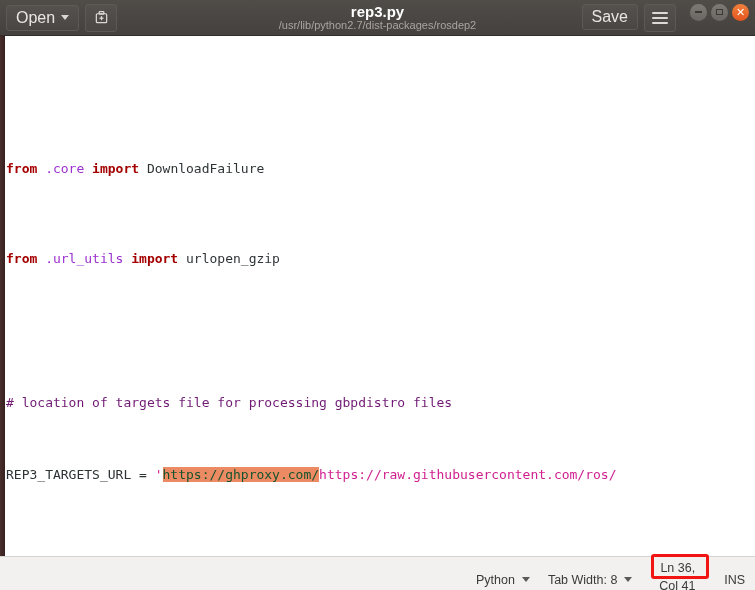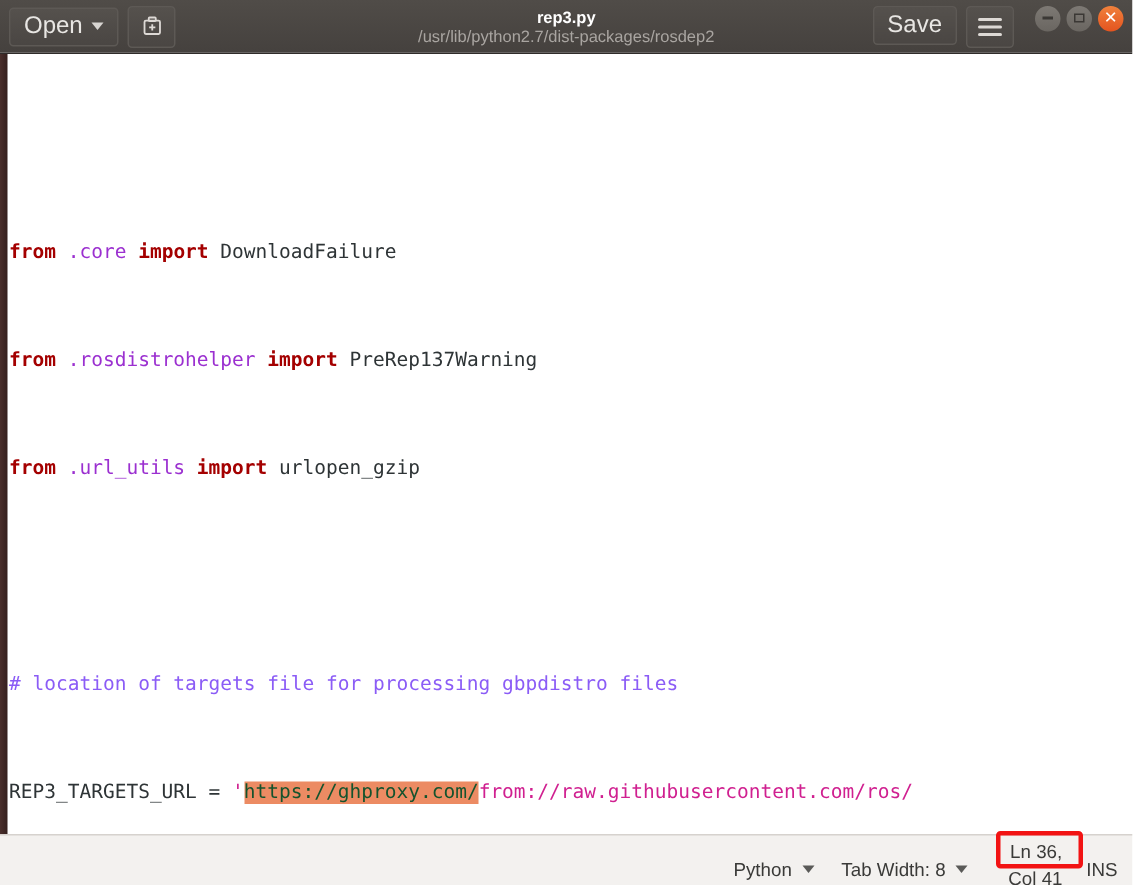--- a/index.html
+++ b/index.html
@@ -62,21 +62,21 @@
   .tb-title-wrap {
     position: absolute;
     left: 0; right: 0; top: 0;
     height: 36px;
     display: flex; flex-direction: column;
     align-items: center; justify-content: center;
     pointer-events: none;
   }
   .tb-title {
     color: #ffffff;
-    font-size: 11px;
+    font-size: 15px;
     font-weight: bold;
     line-height: 14px;
   }
   .tb-subtitle {
     color: #a9a5a1;
     font-size: 11px;
     line-height: 13px;
   }
   .hamburger {
     width: 16px; height: 12px;
@@ -124,21 +124,21 @@
     line-height: 18px;
     white-space: pre;
     color: #2e3436;
   }
   .code .ln { height: 18px; }
 
   
   .kw      { color: #a40000; font-weight: bold; }   
   .mod     { color: #9b30d0; }                      
   .plain   { color: #2e3436; }
-  .comment { color: #8b5cf6; }
+  .comment { color: #701a75; }
   .str     { color: #d02090; }
   .hl      { background: #ec8b63; color: #14532d; }
 
   
   .statusbar {
     position: absolute;
     left: 0; top: 556px;
     width: 755px; height: 46px;
     background: #f3f1ef;
     border-top: 1px solid #d6d2ce;
@@ -180,21 +180,21 @@
   }
   .redbox {
     position: absolute;
     left: -5px; top: -5px;
     width: 58px; height: 25px;
     border: 3px solid #f21313;
     border-radius: 3px;
     box-sizing: border-box;
     pointer-events: none;
   }
-  .sb-ins { margin-left: 13px; }
+  .sb-ins { margin-left: 26px; }
 </style>
 </head>
 <body>
 
 <div id="app">
 
   <div class="titlebar">
 
     <div class="tb-left">
       <div class="tb-btn">
@@ -243,29 +243,28 @@
 
   <div class="editor">
     <div class="gutter-strip"></div>
 
     <div class="code">
 
       <div class="ln" style="height:16px"></div>
 
       <div class="ln"><span class="kw">from</span><span class="mod"> .core </span><span class="kw">import</span><span class="plain"> DownloadFailure</span></div>
 
-      <div class="ln"><span class="kw">from</span><span class="mod"> .rosdistrohelper </span><span class="kw">import</span><span class="plain"> PreRep137Warning</span></div>
 
       <div class="ln"><span class="kw">from</span><span class="mod"> .url_utils </span><span class="kw">import</span><span class="plain"> urlopen_gzip</span></div>
 
       <div class="ln"></div>
 
       <div class="ln"><span class="comment"># location of targets file for processing gbpdistro files</span></div>
 
-      <div class="ln"><span class="plain">REP3_TARGETS_URL = </span><span class="str">'</span><span class="hl">https://ghproxy.com/</span><span class="str">from://raw.githubusercontent.com/ros/</span></div>
+      <div class="ln"><span class="plain">REP3_TARGETS_URL = </span><span class="str">'</span><span class="hl">https://ghproxy.com/</span><span class="str">https://raw.githubusercontent.com/ros/</span></div>
 
       
 
       
 
       
 
       
 
       

